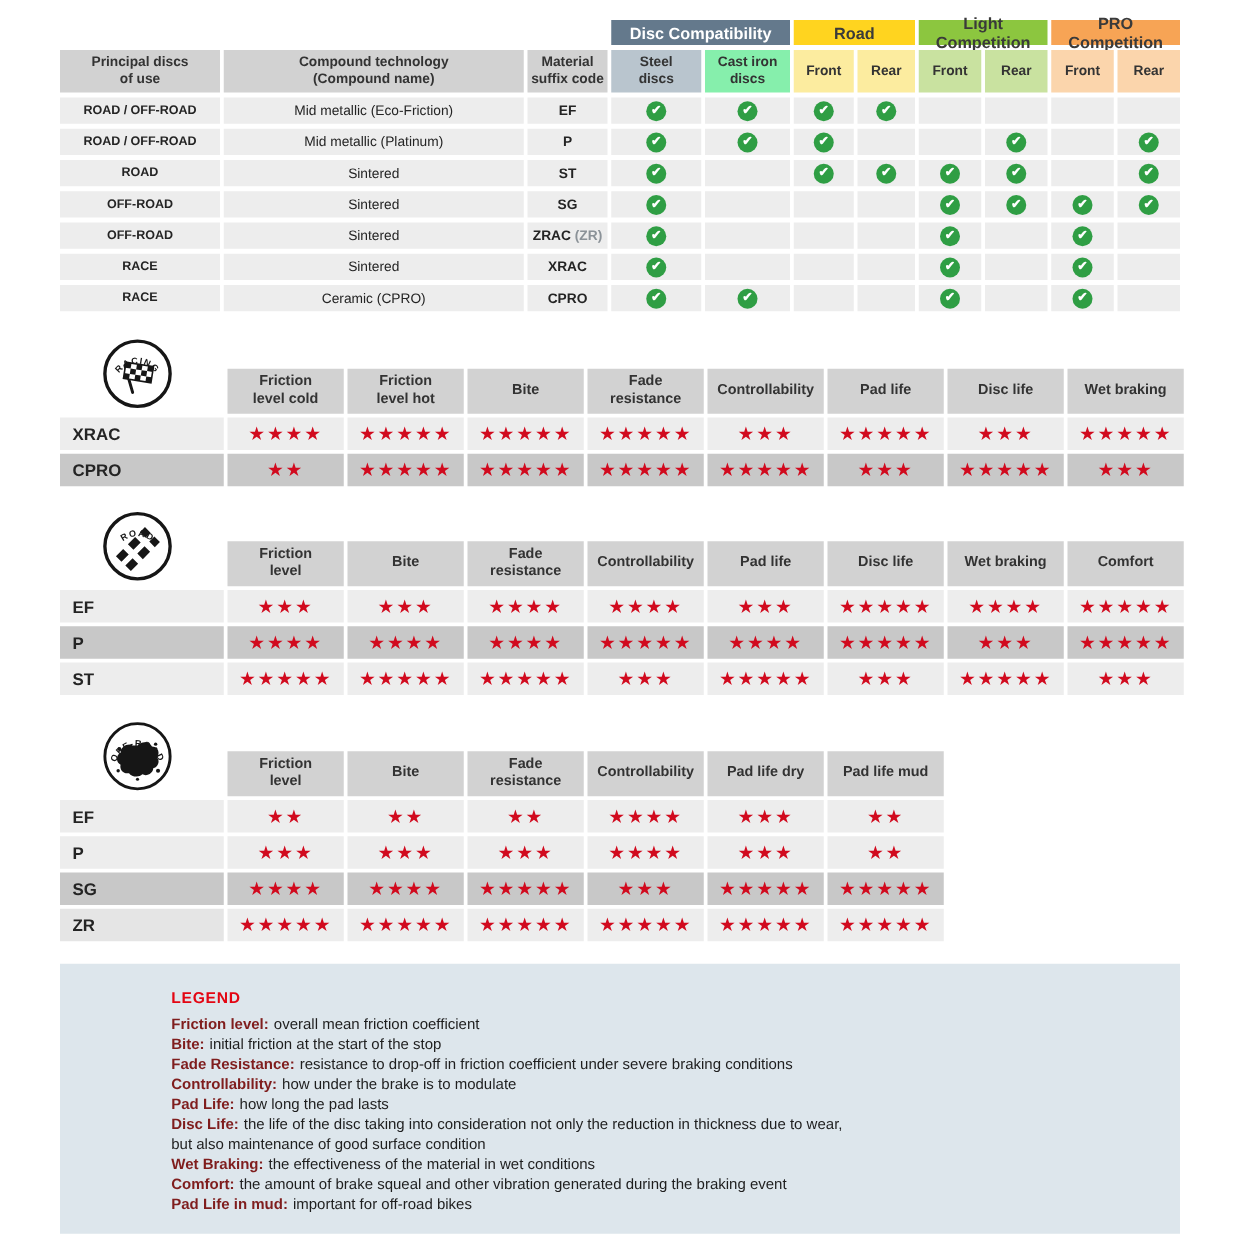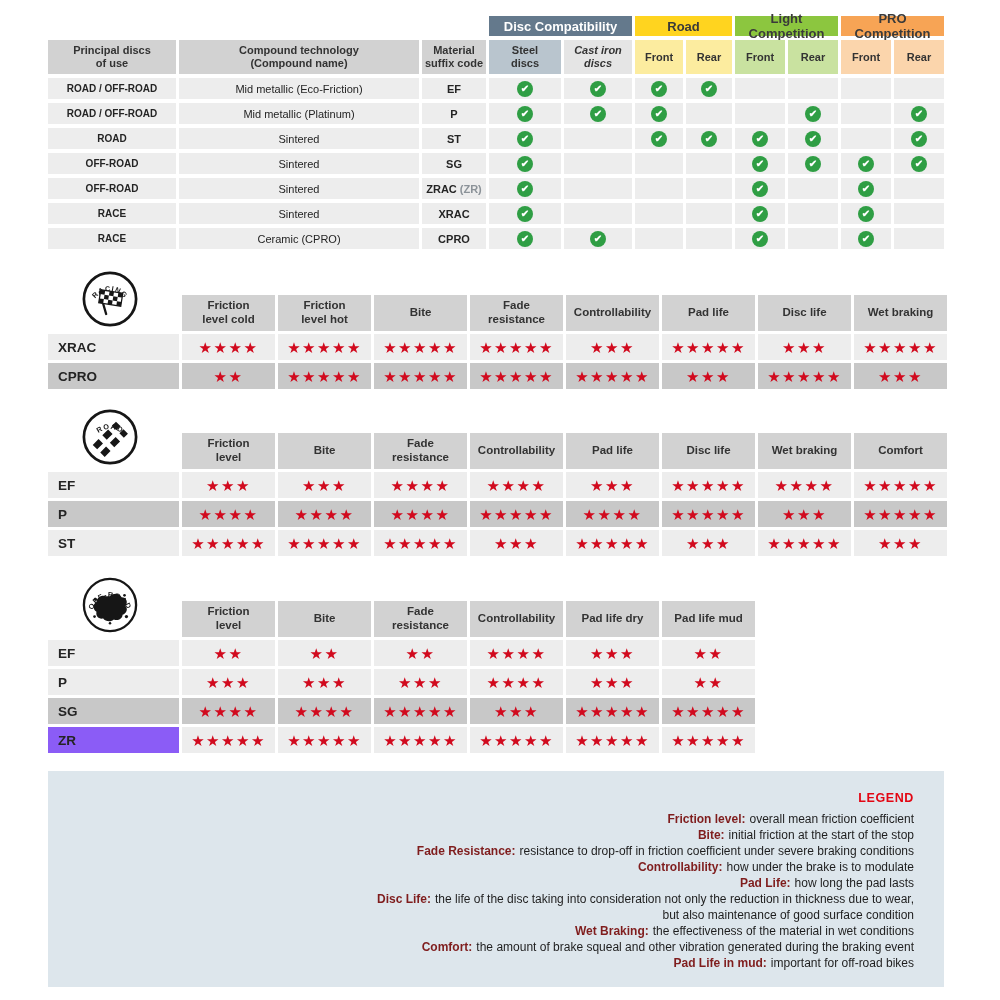--- a/index.html
+++ b/index.html
@@ -44,21 +44,21 @@
   .rgrid{display:grid;column-gap:3px;row-gap:3px;}
   .cols8{grid-template-columns:131px repeat(8,93px);}
   .cols6{grid-template-columns:131px repeat(6,93px);}
   .rh{height:36px;background:#d2d2d2;font-weight:700;font-size:11.5px;line-height:1.2;color:#333333;}
   .rh-empty{height:36px;background:transparent;}
   .rlabel{justify-content:flex-start;padding-left:10px;font-weight:700;font-size:13.5px;height:26px;}
   .rstars{height:26px;}
   .stars{color:#d10a1e;font-size:15px;letter-spacing:1.5px;line-height:1;white-space:nowrap;}
 
   
-  .legend{width:896px;background:#dde6ec;margin-top:18px;box-sizing:border-box;padding:20px 30px 16px 119px;text-align:right;}
+  .legend{width:896px;background:#dde6ec;margin-top:18px;box-sizing:border-box;padding:20px 30px 16px 89px;}
   .legend-title{color:#e30613;font-weight:700;font-size:12.5px;letter-spacing:0.6px;margin-bottom:6px;}
   .legend-line{font-size:12px;line-height:16px;color:#1e1e1e;}
   .term{font-weight:700;color:#7f1d1d;}
   .desc{white-space:pre-line;margin-left:4px;font-weight:400;}
 </style>
 </head>
 <body>
 
 <div class="page">
 
@@ -69,21 +69,21 @@
       <div class="cell group-h" style="grid-column: 8 / span 2; background: rgb(140, 198, 63); color: rgb(58, 58, 58);">Light Competition</div>
       <div class="cell group-h" style="grid-column: 10 / span 2; background: rgb(247, 164, 85); color: rgb(58, 58, 58);">PRO Competition</div>
       <div class="cell col-h">Principal discs
 of use</div>
       <div class="cell col-h">Compound technology
 (Compound name)</div>
       <div class="cell col-h">Material
 suffix code</div>
       <div class="cell col-h" style="background: rgb(185, 197, 206);">Steel
 discs</div>
-      <div class="cell col-h" style="background: #e5e5e5; font-style: italic;">Cast iron
+      <div class="cell col-h" style="background: #86efac;">Cast iron
 discs</div>
       <div class="cell col-h" style="background: rgb(252, 236, 159);">Front</div>
       <div class="cell col-h" style="background: rgb(252, 236, 159);">Rear</div>
       <div class="cell col-h" style="background: rgb(201, 226, 160);">Front</div>
       <div class="cell col-h" style="background: rgb(201, 226, 160);">Rear</div>
       <div class="cell col-h" style="background: rgb(251, 213, 172);">Front</div>
       <div class="cell col-h" style="background: rgb(251, 213, 172);">Rear</div>
       <div class="cell data-c use-c">ROAD / OFF-ROAD</div>
       <div class="cell data-c comp-c">Mid metallic (Eco-Friction)</div>
       <div class="cell data-c code-c"><span>EF</span></div>
@@ -321,21 +321,21 @@
         <div class="cell rstars" style="background: rgb(237, 237, 237);"><span class="stars">★★★★</span></div>
         <div class="cell rstars" style="background: rgb(237, 237, 237);"><span class="stars">★★★</span></div>
         <div class="cell rstars" style="background: rgb(237, 237, 237);"><span class="stars">★★</span></div>
         <div class="cell rlabel" style="background: rgb(200, 200, 200);">SG</div>
         <div class="cell rstars" style="background: rgb(200, 200, 200);"><span class="stars">★★★★</span></div>
         <div class="cell rstars" style="background: rgb(200, 200, 200);"><span class="stars">★★★★</span></div>
         <div class="cell rstars" style="background: rgb(200, 200, 200);"><span class="stars">★★★★★</span></div>
         <div class="cell rstars" style="background: rgb(200, 200, 200);"><span class="stars">★★★</span></div>
         <div class="cell rstars" style="background: rgb(200, 200, 200);"><span class="stars">★★★★★</span></div>
         <div class="cell rstars" style="background: rgb(200, 200, 200);"><span class="stars">★★★★★</span></div>
-        <div class="cell rlabel" style="background: #8b5cf6;">ZR</div>
+        <div class="cell rlabel" style="background: #e5e5e5;">ZR</div>
         <div class="cell rstars" style="background: rgb(237, 237, 237);"><span class="stars">★★★★★</span></div>
         <div class="cell rstars" style="background: rgb(237, 237, 237);"><span class="stars">★★★★★</span></div>
         <div class="cell rstars" style="background: rgb(237, 237, 237);"><span class="stars">★★★★★</span></div>
         <div class="cell rstars" style="background: rgb(237, 237, 237);"><span class="stars">★★★★★</span></div>
         <div class="cell rstars" style="background: rgb(237, 237, 237);"><span class="stars">★★★★★</span></div>
         <div class="cell rstars" style="background: rgb(237, 237, 237);"><span class="stars">★★★★★</span></div>
       </div>
   </section>
 
   <div class="legend">

